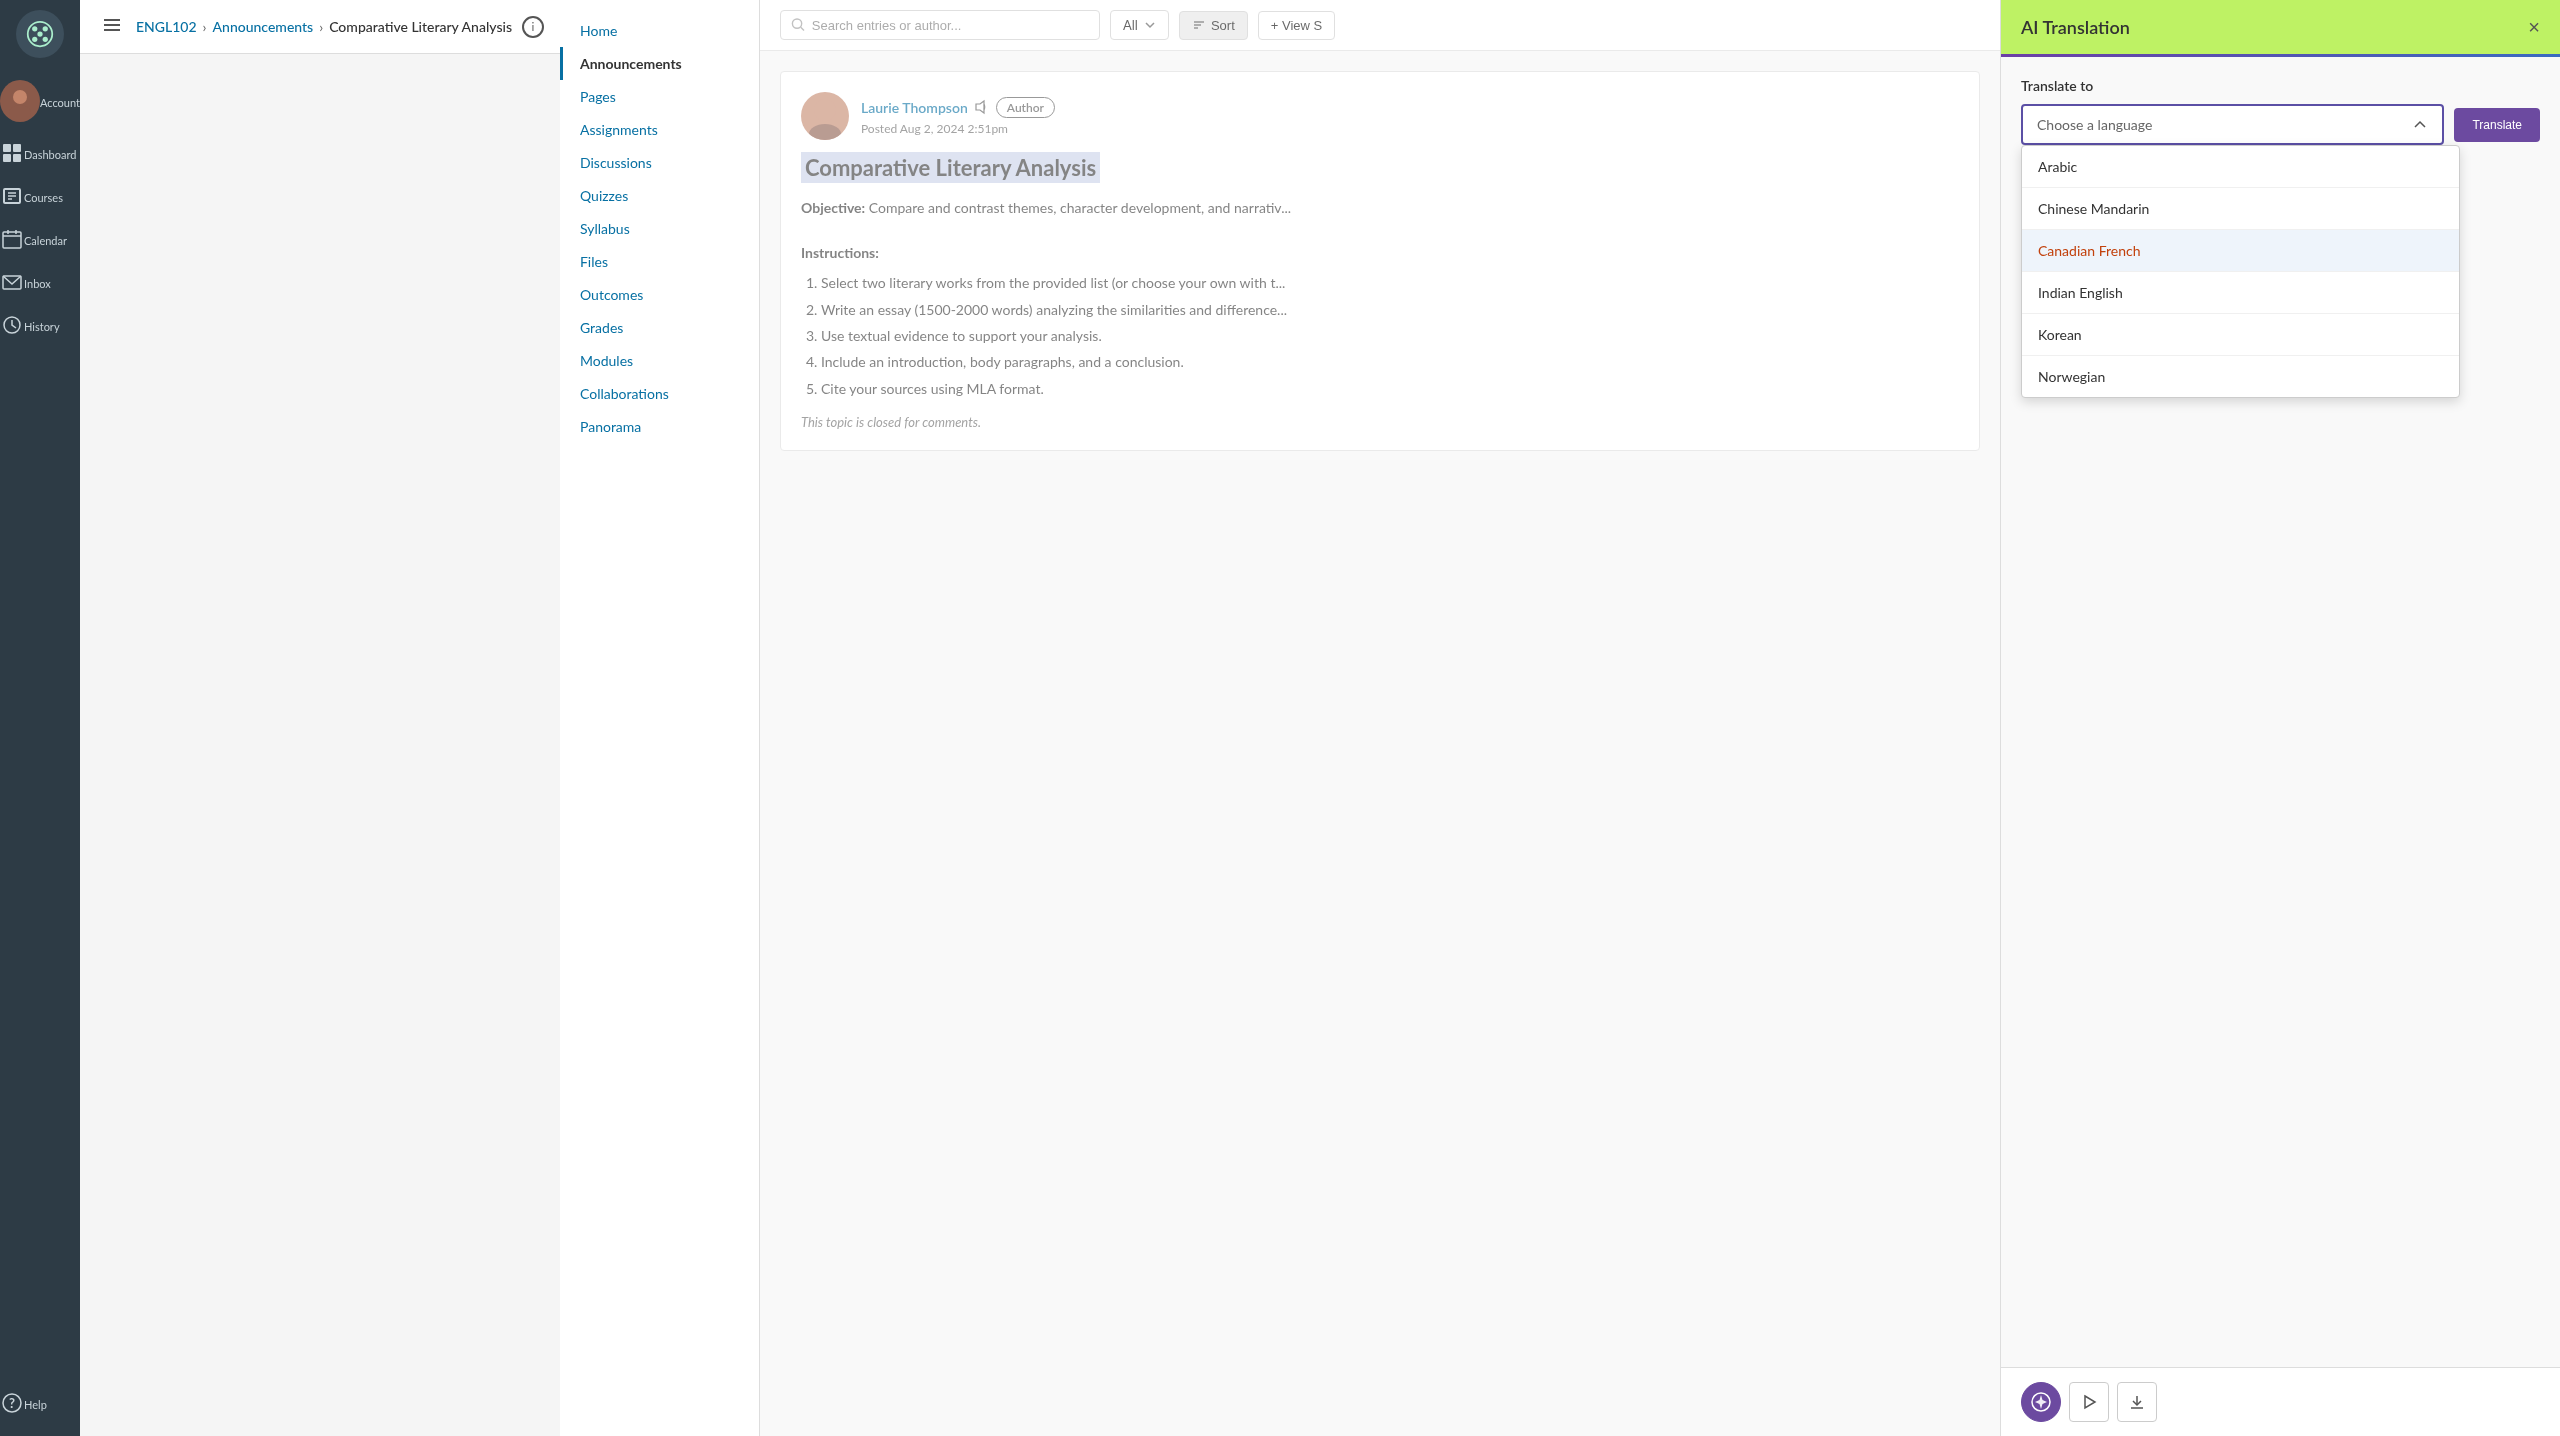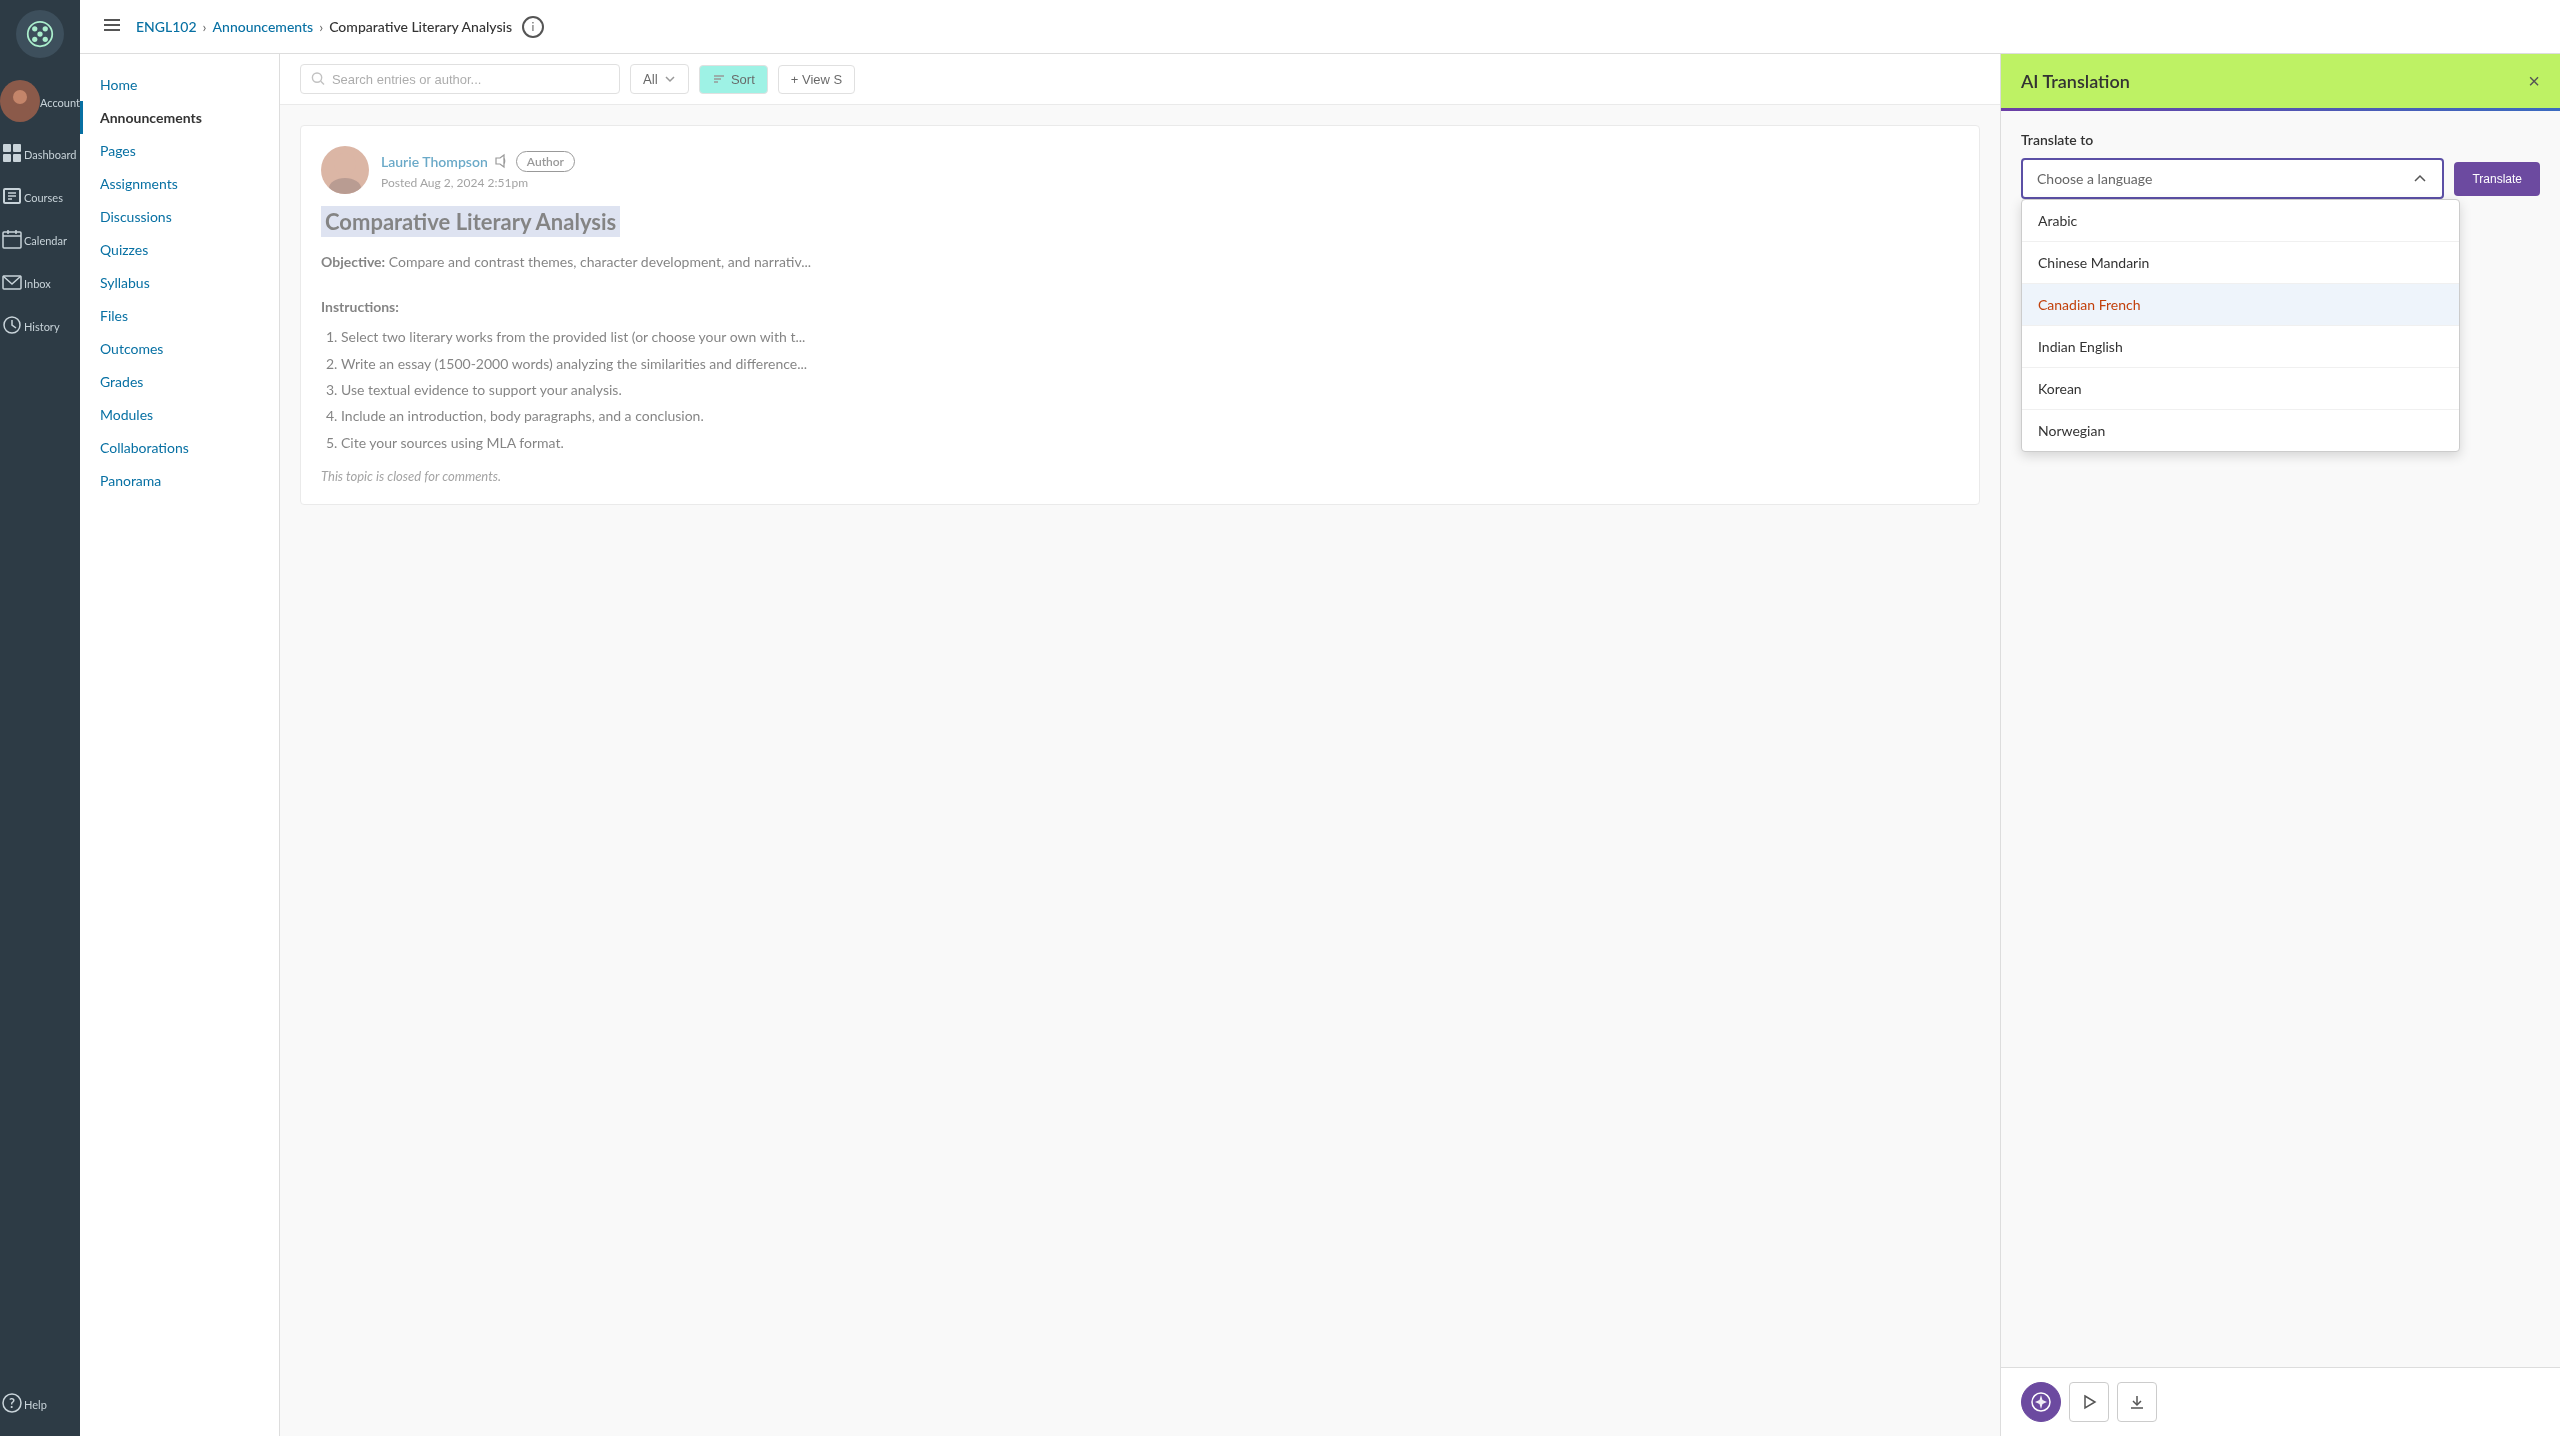--- a/index.html
+++ b/index.html
@@ -56,21 +56,21 @@
       align-items: center;
       justify-content: center;
       margin-bottom: 3px;
     }
     .sidebar-avatar svg { width: 30px; height: 30px; }
 
     
     .main-wrapper {
       flex: 1;
       display: flex;
-      flex-direction: column;
+      flex-direction: row;
       overflow: hidden;
     }
 
     
     .topbar {
       background: #fff;
       border-bottom: 1px solid #ddd;
       padding: 0 16px;
       height: 54px;
       display: flex;
@@ -185,21 +185,21 @@
       cursor: pointer;
       font-size: 13px;
     }
     .sort-btn {
       display: flex;
       align-items: center;
       gap: 5px;
       border: 1px solid #ccc;
       border-radius: 4px;
       padding: 6px 12px;
-      background: #5eead4;
+      background: #e5e5e5;
       cursor: pointer;
       font-size: 13px;
     }
     .view-btn {
       display: flex;
       align-items: center;
       gap: 5px;
       border: 1px solid #ccc;
       border-radius: 4px;
       padding: 6px 12px;

